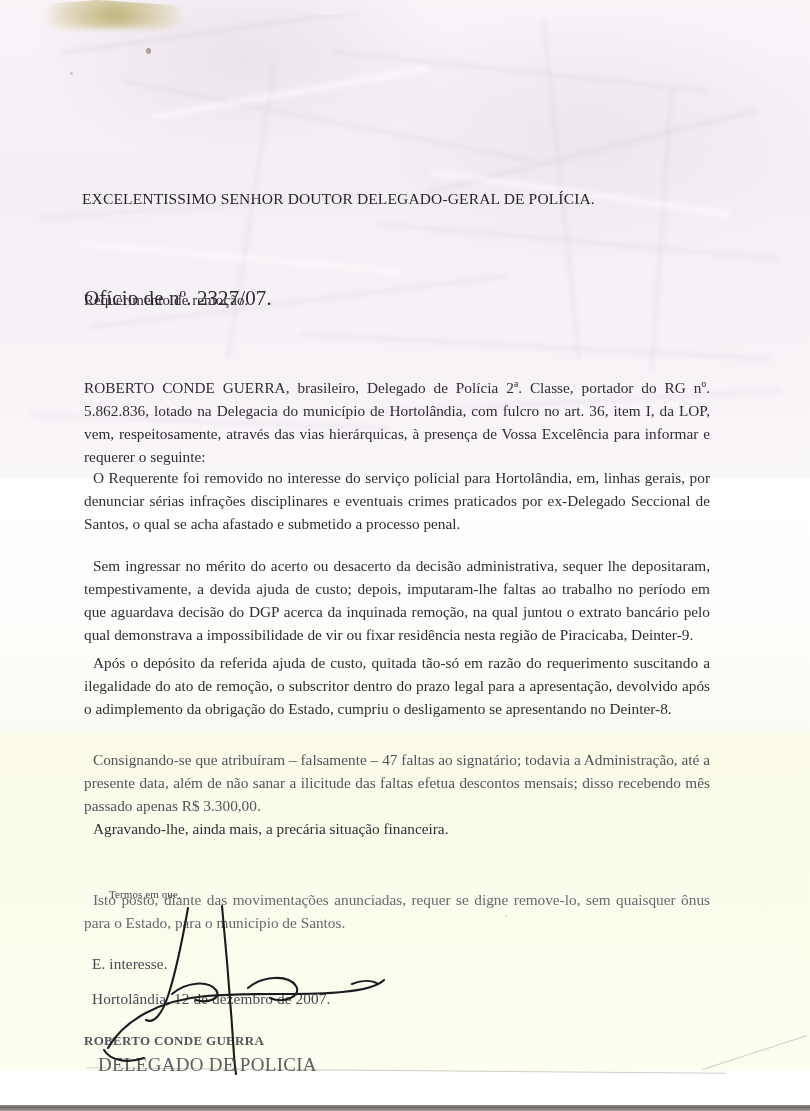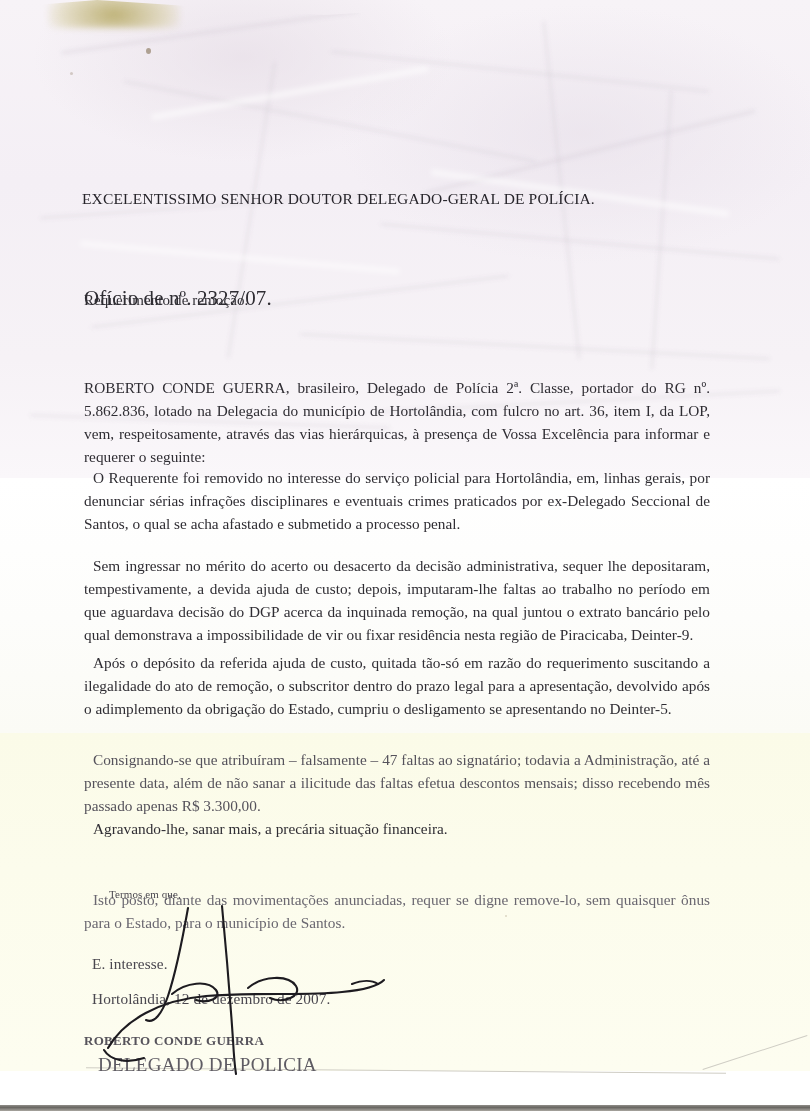--- a/index.html
+++ b/index.html
@@ -120,25 +120,25 @@
 
     <div class="tx ref-1">Ofício de nº. 2327/07.</div>
     <div class="tx ref-2">Requerimento de remoção.</div>
 
     <div class="para" style="top:376px;">ROBERTO CONDE GUERRA, brasileiro, Delegado de Polícia 2ª. Classe, portador do RG nº. 5.862.836, lotado na Delegacia do município de Hortolândia, com fulcro no art. 36, item I, da LOP, vem, respeitosamente, através das vias hierárquicas, à presença de Vossa Excelência para informar e requerer o seguinte:</div>
 
     <div class="para ind" style="top:466px;font-family:Liberation Serif, serif;">O Requerente foi removido no interesse do serviço policial para Hortolândia, em, linhas gerais, por denunciar sérias infrações disciplinares e eventuais crimes praticados por ex-Delegado Seccional de Santos, o qual se acha afastado e submetido a processo penal.</div>
 
     <div class="para ind" style="top:554px;">Sem ingressar no mérito do acerto ou desacerto da decisão administrativa, sequer lhe depositaram, tempestivamente, a devida ajuda de custo; depois, imputaram-lhe faltas ao trabalho no período em que aguardava decisão do DGP acerca da inquinada remoção, na qual juntou o extrato bancário pelo qual demonstrava a impossibilidade de vir ou fixar residência nesta região de Piracicaba, Deinter-9.</div>
 
-    <div class="para ind" style="top:651px;">Após o depósito da referida ajuda de custo, quitada tão-só em razão do requerimento suscitando a ilegalidade do ato de remoção, o subscritor dentro do prazo legal para a apresentação, devolvido após o adimplemento da obrigação do Estado, cumpriu o desligamento se apresentando no Deinter-5.</div>
+    <div class="para ind" style="top:651px;">Após o depósito da referida ajuda de custo, quitada tão-só em razão do requerimento suscitando a ilegalidade do ato de remoção, o subscritor dentro do prazo legal para a apresentação, devolvido após o adimplemento da obrigação do Estado, cumpriu o desligamento se apresentando no Deinter-8.</div>
 
     <div class="para ind faded" style="top:748px;">Consignando-se que atribuíram – falsamente – 47 faltas ao signatário; todavia a Administração, até a presente data, além de não sanar a ilicitude das faltas efetua descontos mensais; disso recebendo mês passado apenas R$ 3.300,00.</div>
 
-    <div class="para ind" style="top:817px;">Agravando-lhe, sanar mais, a precária situação financeira.</div>
+    <div class="para ind" style="top:817px;">Agravando-lhe, ainda mais, a precária situação financeira.</div>
 
 
     <div class="para ind faded2" style="top:888px;">Isto posto, diante das movimentações anunciadas, requer se digne remove-lo, sem quaisquer ônus para o Estado, para o município de Santos.</div>
 
     <div class="tx close-1">Termos em que,</div>
     <div class="tx close-2">E. interesse.</div>
     <div class="tx dateline">Hortolândia, 12 de dezembro de 2007.</div>
     <div class="tx sig-name">ROBERTO CONDE GUERRA</div>
     <div class="tx sig-role">DELEGADO DE POLICIA</div>
 

